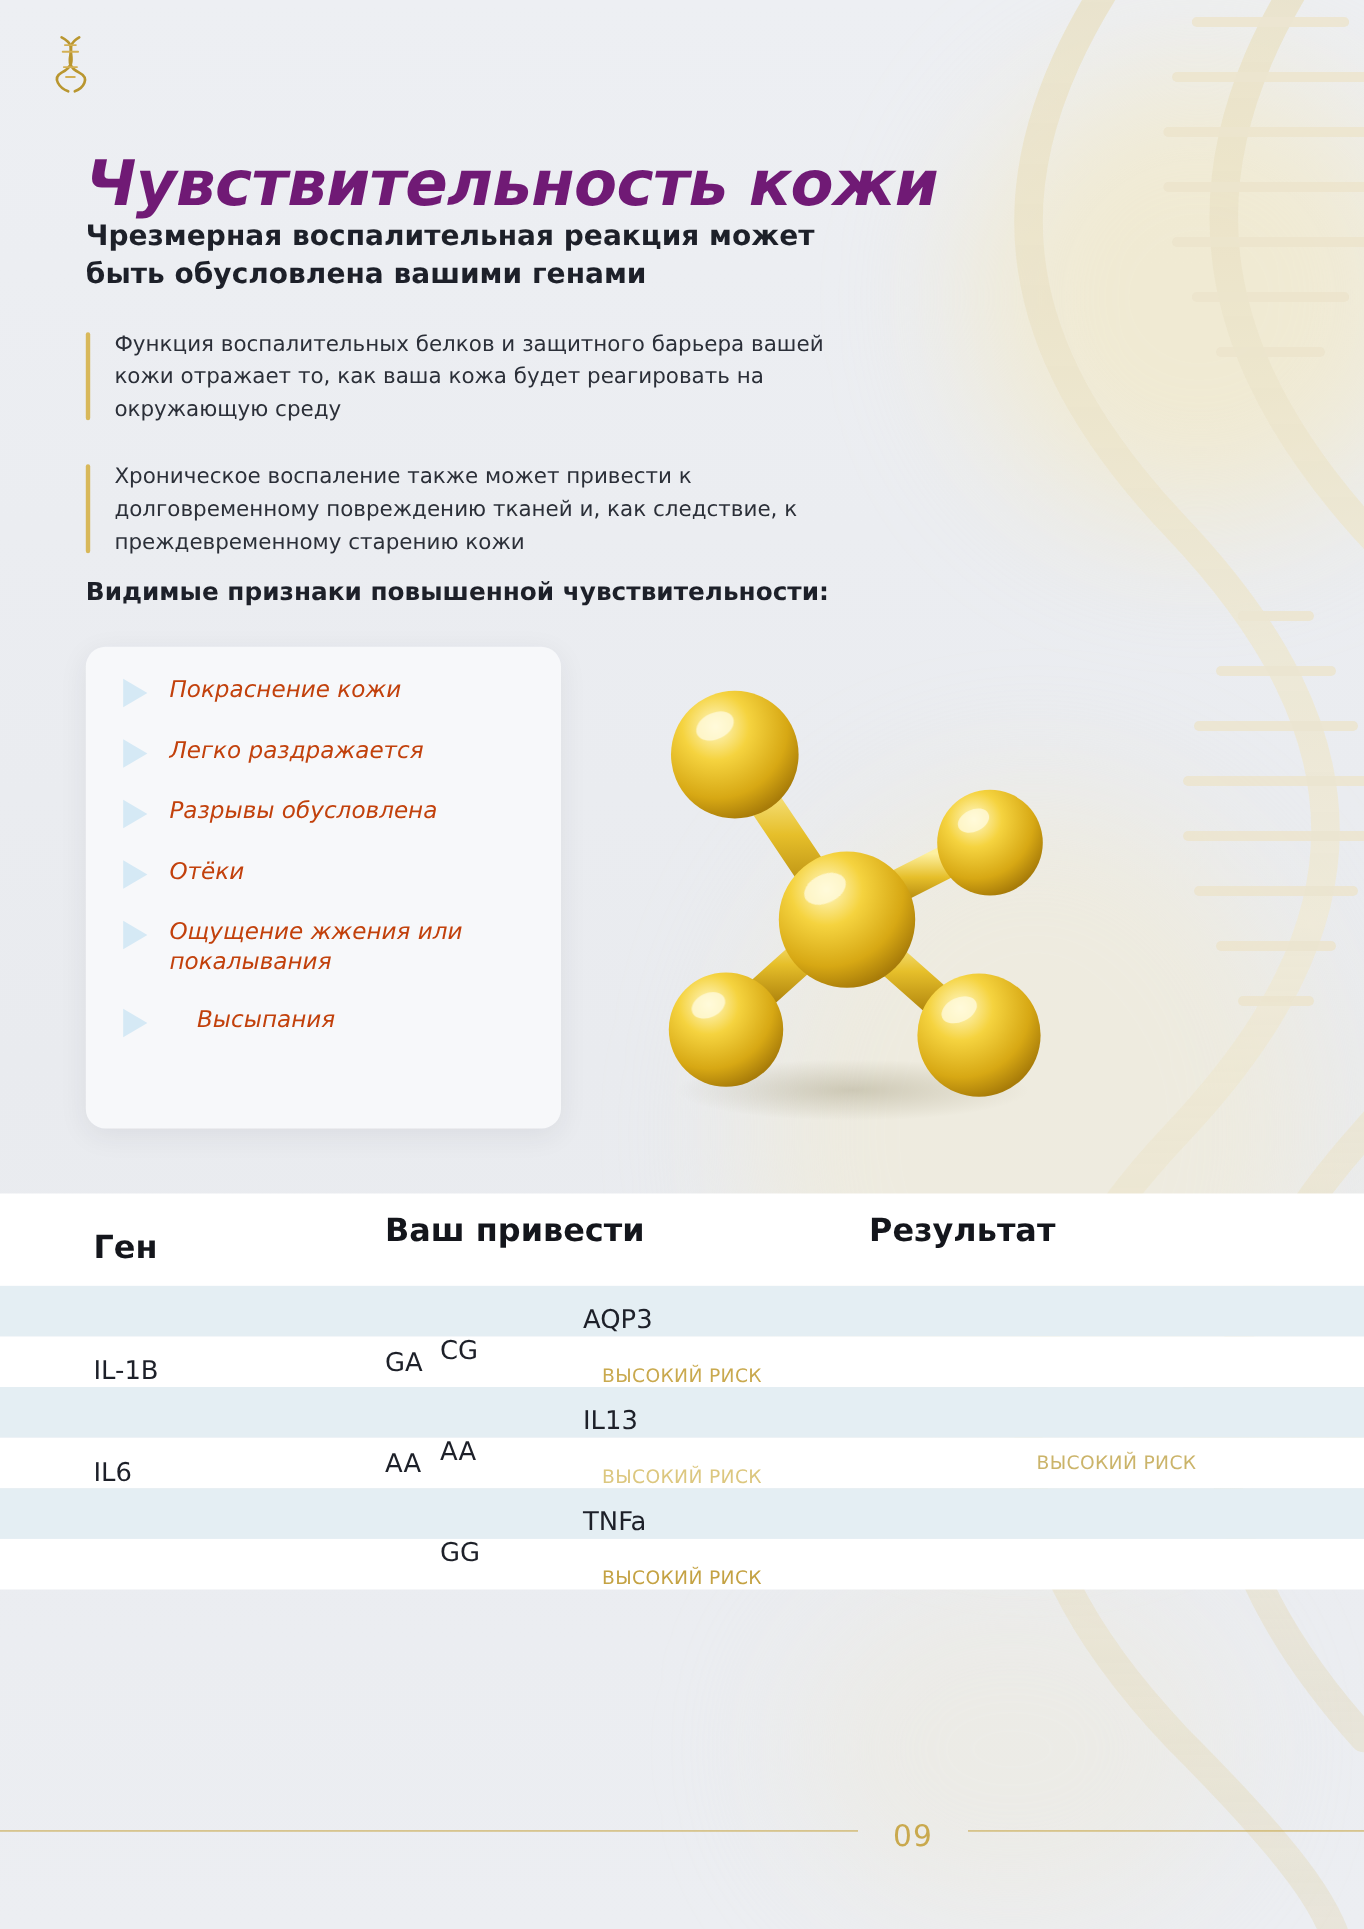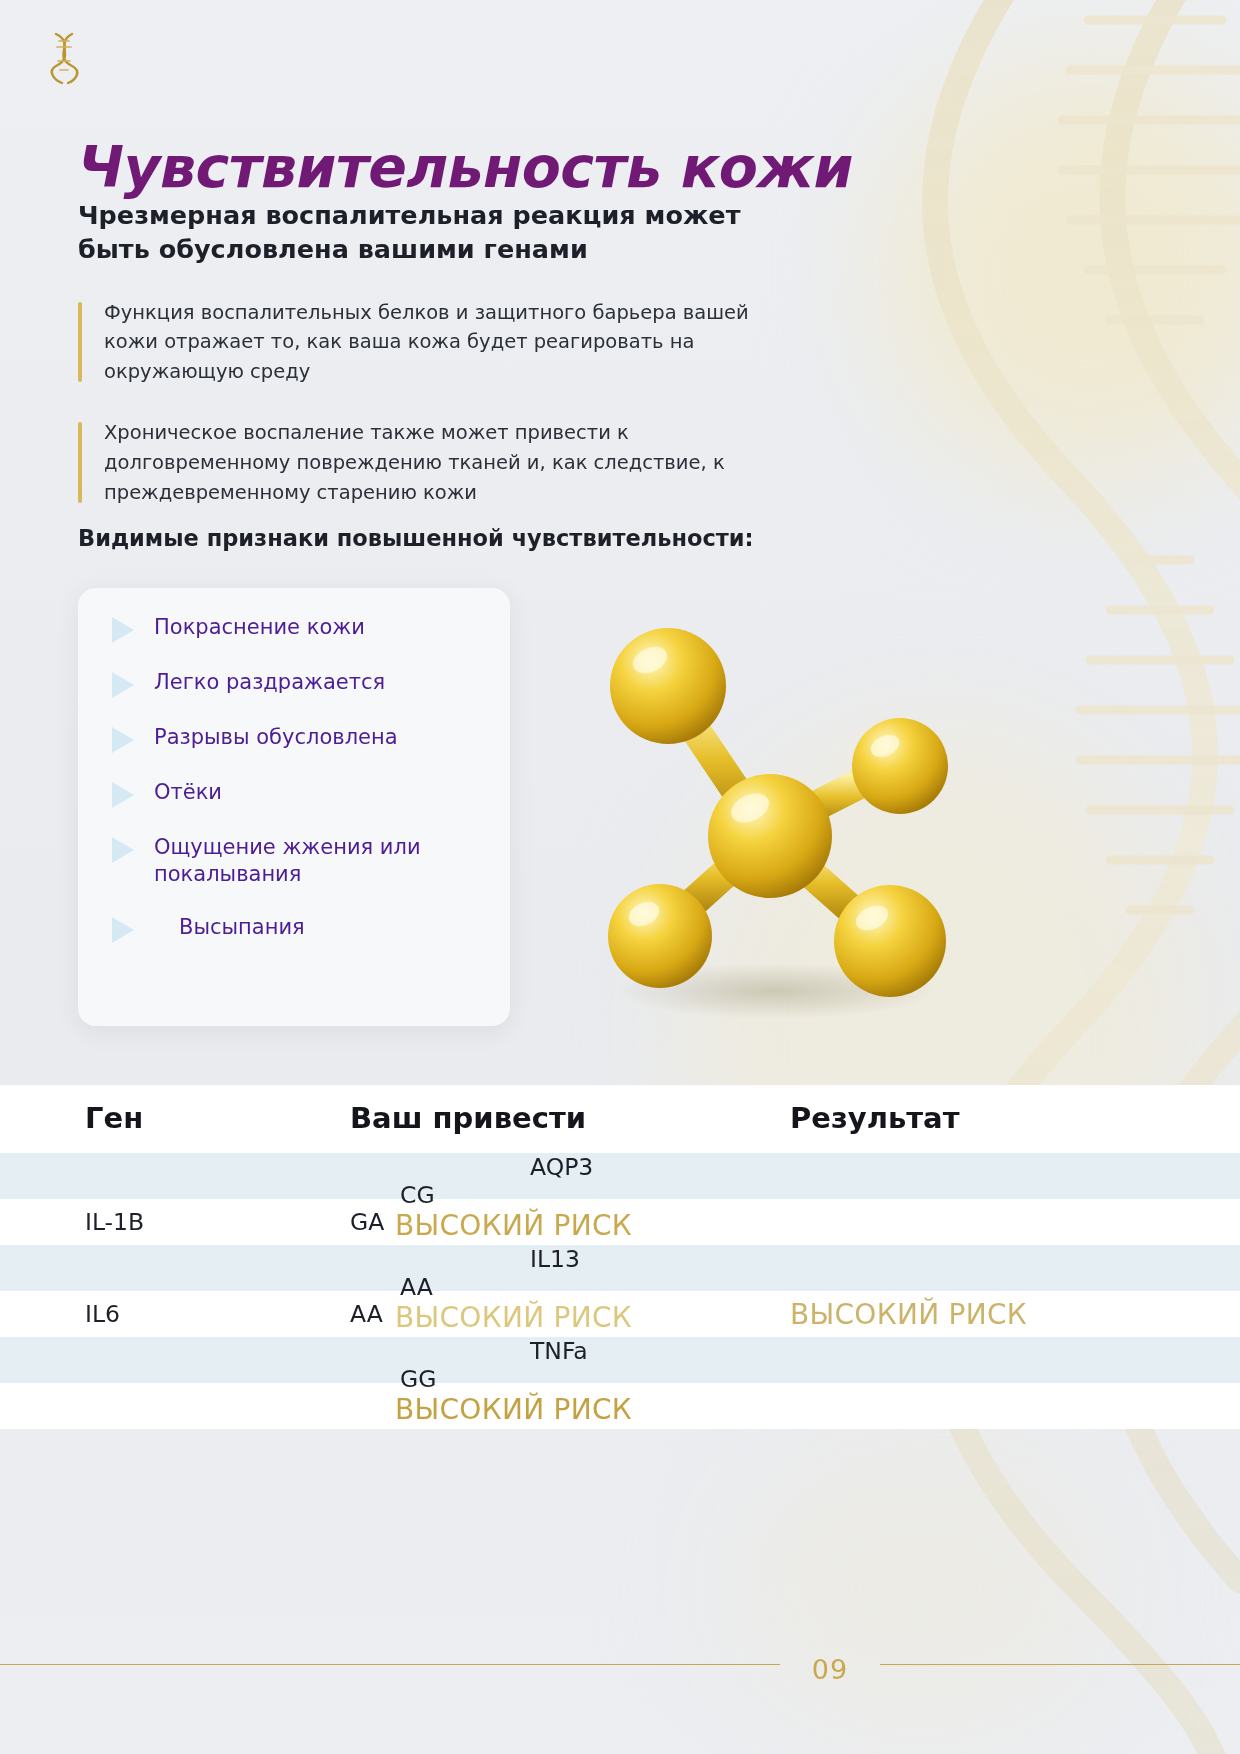--- a/index.html
+++ b/index.html
@@ -130,21 +130,22 @@
     width: 0; height: 0;
     border-top: 13px solid transparent;
     border-bottom: 13px solid transparent;
     border-left: 22px solid #d5e9f5;
     margin-top: 3px;
     margin-right: 20px;
   }
   .sign-text {
     font-size: 21px;
     line-height: 1.28;
-    color: #4c1d95;
+    color: #c2410c;
+    font-style: italic;
   }
 
   
   .molecule {
     position: absolute;
     left: 560px;
     top: 596px;
     width: 430px;
     height: 430px;
   }
@@ -167,31 +168,32 @@
     color: #14161c;
   }
   .row {
     display: flex;
     align-items: center;
     height: 46px;
     background: #ffffff;
   }
   .row.alt { background: #e4eef3; flex-direction: column; }
   .cell { box-sizing: border-box; }
-  .c-gene   { width: 350px; padding-left: 85px; }
+  .c-gene   { width: 350px; padding-left: 85px; margin-top: 16px; }
   .c-geno   { width: 440px; padding-left: 0; }
   .c-res    { width: 450px; padding-left: 0; }
 
   .row .c-gene, .row .c-geno {
     font-size: 23.5px;
     color: #1d2029;
   }
   .res {
-    font-size: 28px;
+    font-size: 17px;
     letter-spacing: .3px;
+    text-align: center;
   }
   .table-foot {
     height: 46px;
     background: #ffffff;
   }
 
   
   .footer-rule {
     position: absolute;
     left: 0;

